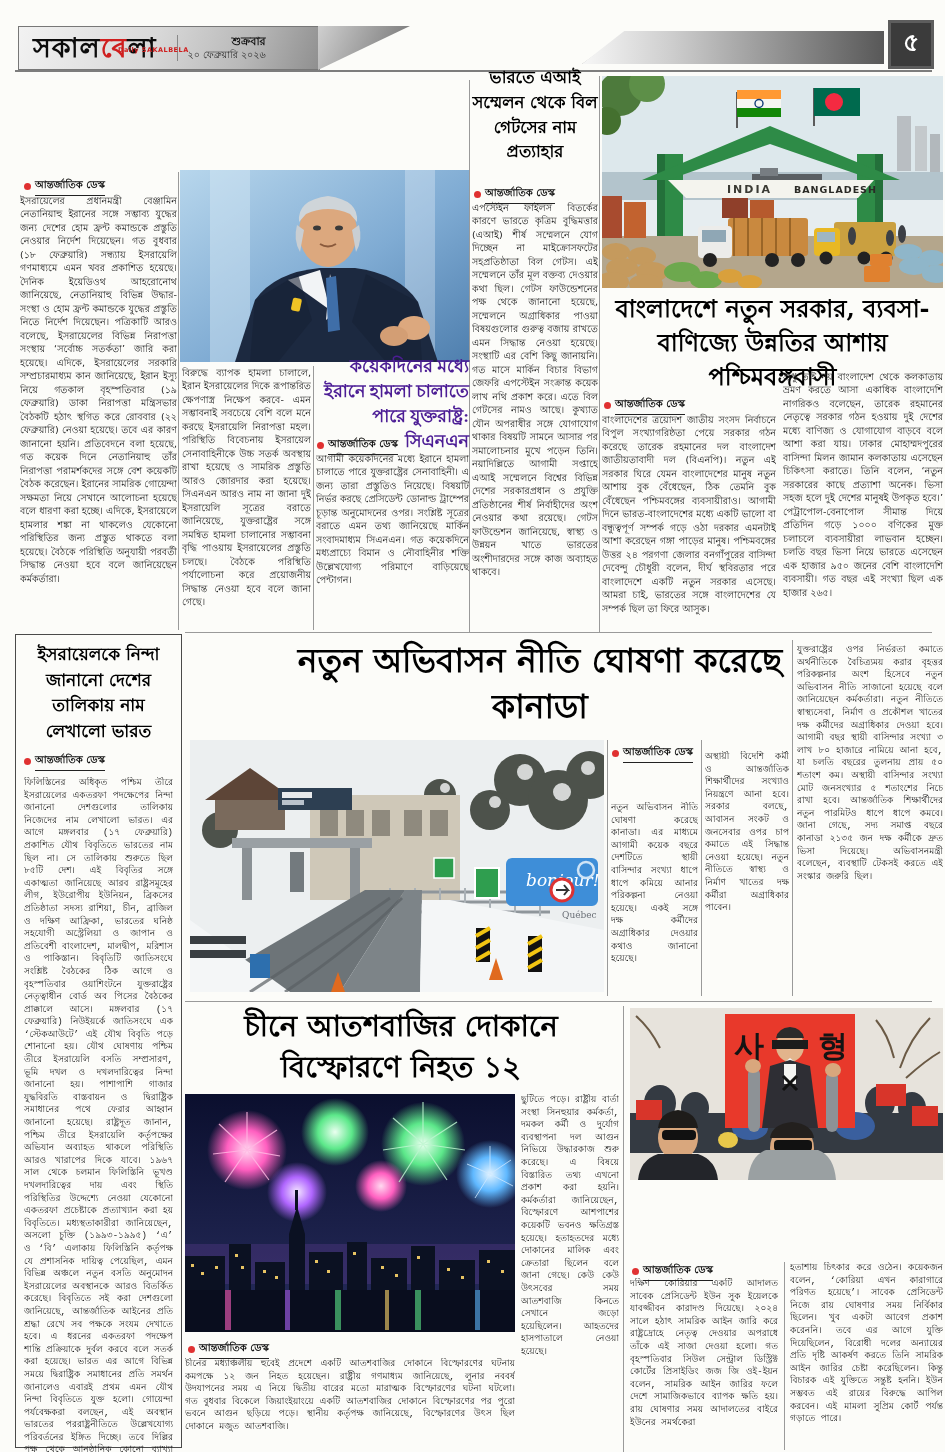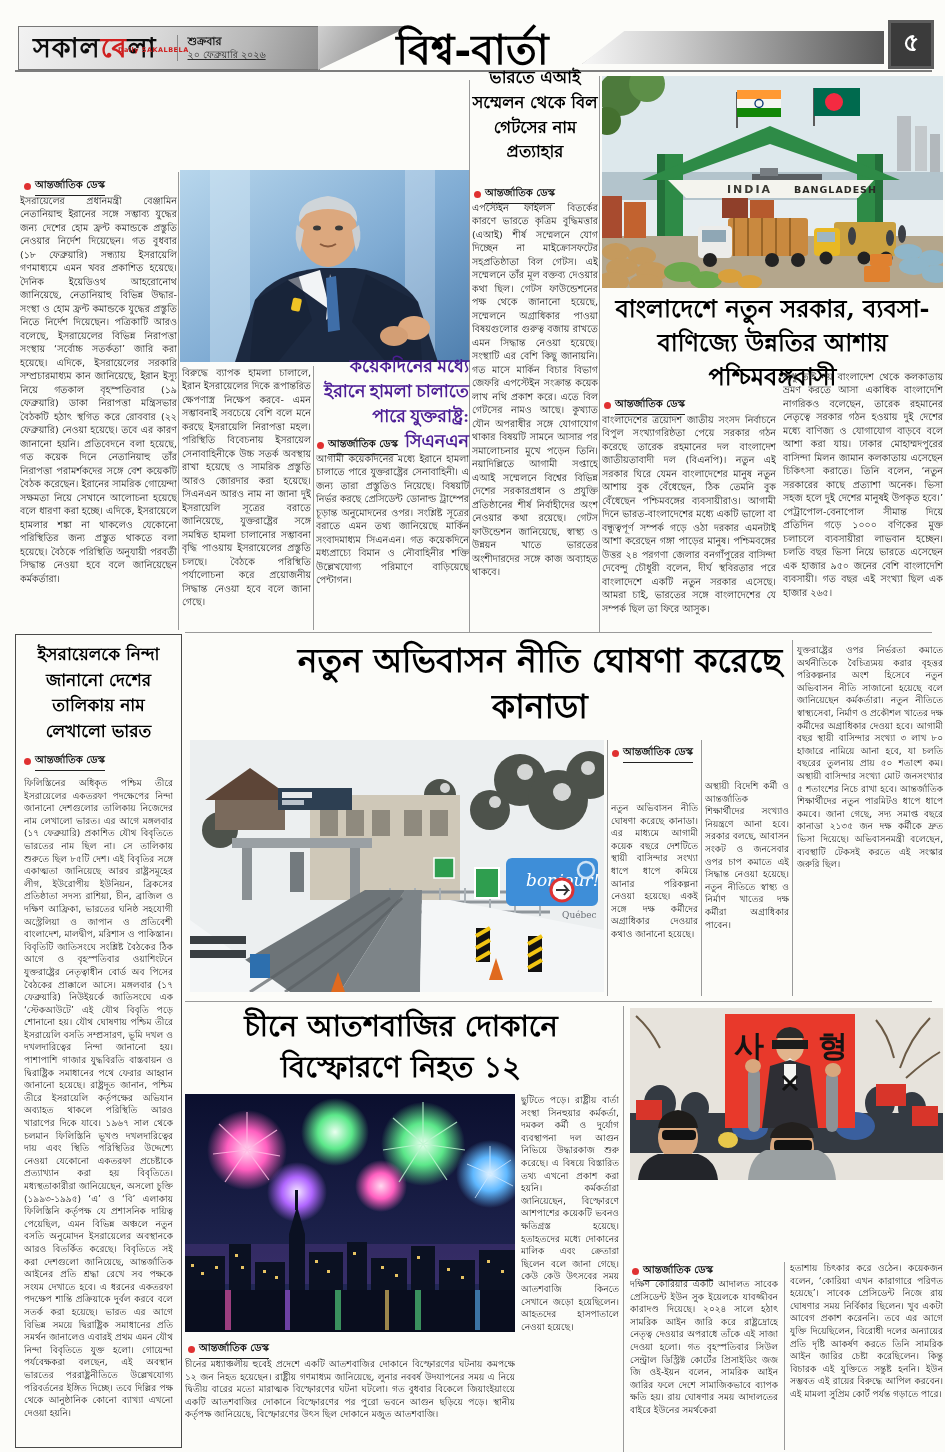--- a/index.html
+++ b/index.html
@@ -2,39 +2,39 @@
 <html><head>
 <meta charset="utf-8">
 <style>
   html,body{margin:0;padding:0;background:#e9e9e9;}
   #page{position:relative;width:945px;height:1452px;background:#fcfcf9;margin:0 auto;
         font-family:"DejaVu Sans",sans-serif;color:#141414;overflow:hidden;}
   .abs{position:absolute;}
   .headline{font-family:"DejaVu Serif",serif;font-weight:bold;text-align:center;color:#000;}
   .subhead{font-family:Liberation Serif, serif;font-weight:bold;color:#4c1d95;text-align:right;}
   .body-text{font-size:9.5px;line-height:1.42;text-align:justify;color:#222;overflow:hidden;}
-  .body-text.small{font-size:9px;line-height:1.4;}
+  .body-text.small{font-size:9px;line-height:1.4;font-family:Liberation Mono, monospace;}
   .byline{display:flex;align-items:center;gap:4px;font-size:10px;font-weight:bold;color:#111;}
   .byline .dot{width:7px;height:7px;border-radius:50%;background:#e03131;flex:0 0 auto;}
   .byline .bl-text{border-bottom:1.4px solid #222;padding-bottom:1px;}
   .vdiv{position:absolute;width:1px;background:#9a9a9a;}
   .hdiv{position:absolute;height:1px;background:#9a9a9a;}
   
   .masthead-strip{position:absolute;left:18px;top:26px;width:300px;height:42px;
      background:linear-gradient(110deg,#f2f2f2 0%,#d8d8d8 45%,#b8b8b8 75%,#8f8f8f 100%);
      border:1px solid #777;display:flex;align-items:center;}
   .masthead-wedge{position:absolute;left:318px;top:26px;width:92px;height:44px;
      background:linear-gradient(115deg,#cfcfcf,#6f6f6f);clip-path:polygon(0 0,100% 0,0 100%);}
   .paper-name{font-family:Liberation Sans, sans-serif;font-weight:bold;font-size:27px;color:#0c0c0c;
      padding-left:14px;letter-spacing:1px;line-height:1;}
   .paper-name .red{color:#cf1f1f;}
   .paper-tagline{position:absolute;left:118px;top:46px;font-size:6.5px;color:#cf1f1f;font-weight:bold;letter-spacing:.5px;}
   .date-block{margin-left:20px;border-left:1px solid #888;padding-left:10px;line-height:1.25;}
-  .weekday{font-size:11px;font-weight:bold;color:#151515;}
-  .date{font-size:9.5px;color:#2a2a2a;text-decoration:underline;}
+  .weekday{font-size:11px;font-weight:bold;color:#151515;text-align:right;}
+  .date{font-size:9.5px;color:#2a2a2a;}
   .section-title{position:absolute;left:360px;top:18px;width:225px;text-align:center;
      font-family:"DejaVu Serif",serif;font-weight:bold;font-size:41px;color:#000;}
   .right-ribbon{position:absolute;left:582px;top:31px;width:302px;height:33px;
      background:linear-gradient(90deg,#f7f7f7 0%,#cdcdcd 30%,#8a8a8a 70%,#585858 100%);
      clip-path:polygon(14% 0,100% 0,100% 100%,0 100%);}
   .ribbon-notch{position:absolute;left:582px;top:31px;width:46px;height:33px;
      background:linear-gradient(135deg,#a9a9a9,#707070);clip-path:polygon(0 100%,100% 0,100% 35%,18% 100%);}
   .page-number-box{position:absolute;left:888px;top:20px;width:46px;height:49px;background:#3b3b3b;
      border:3px solid #5d5d5d;box-sizing:border-box;display:flex;align-items:center;justify-content:center;
      color:#fff;font-size:25px;font-family:"DejaVu Serif",serif;font-weight:bold;}
@@ -52,21 +52,20 @@
       <span>সকাল</span><span class="red">বে</span><span>লা</span>
     </div>
     <div class="date-block">
       <div class="weekday">শুক্রবার</div>
       <div class="date">২০ ফেব্রুয়ারি ২০২৬</div>
     </div>
   </div>
   <div class="paper-tagline">Daily SAKALBELA</div>
   <div class="masthead-wedge"></div>
 
-  <div class="section-title">বিশ্ব-বার্তা</div>
   <div class="ribbon-notch"></div>
   <div class="right-ribbon"></div>
   <div class="page-number-box">৫</div>
   <div class="hdiv" style="left:15px;top:70px;width:917px;background:#7d7d7d;height:2px;"></div>
 
   <div class="vdiv" style="left:178px;top:172px;height:458px;"></div>
   <div class="vdiv" style="left:313px;top:366px;height:264px;"></div>
   <div class="vdiv" style="left:469px;top:80px;height:552px;"></div>
   <div class="vdiv" style="left:599px;top:76px;height:556px;"></div>
   <div class="hdiv" style="left:185px;top:632px;width:747px;"></div>
@@ -321,21 +320,21 @@
         <rect x="0" y="210" width="56" height="8" fill="#3a3f43"></rect>
       <rect x="60" y="214" width="20" height="24" fill="#2d6fae"></rect>
     </svg>
   </div>
 
   <div class="abs byline" style="left:612px;top:744px;">
     <span class="dot"></span>
     <span class="bl-text">আন্তর্জাতিক ডেস্ক</span>
   </div>
   <div class="abs body-text small" style="left:611px;top:762px;width:87px;height:230px;margin-top:40px;">নতুন অভিবাসন নীতি ঘোষণা করেছে কানাডা। এর মাধ্যমে আগামী কয়েক বছরে দেশটিতে স্থায়ী বাসিন্দার সংখ্যা ধাপে ধাপে কমিয়ে আনার পরিকল্পনা নেওয়া হয়েছে। একই সঙ্গে দক্ষ কর্মীদের অগ্রাধিকার দেওয়ার কথাও জানানো হয়েছে।</div>
-  <div class="abs body-text small" style="left:705px;top:780px;width:84px;height:248px;">অস্থায়ী বিদেশি কর্মী ও আন্তর্জাতিক শিক্ষার্থীদের সংখ্যাও নিয়ন্ত্রণে আনা হবে। সরকার বলছে, আবাসন সংকট ও জনসেবার ওপর চাপ কমাতে এই সিদ্ধান্ত নেওয়া হয়েছে। নতুন নীতিতে স্বাস্থ্য ও নির্মাণ খাতের দক্ষ কর্মীরা অগ্রাধিকার পাবেন।</div>
+  <div class="abs body-text small" style="left:705px;top:751px;width:84px;height:248px;">অস্থায়ী বিদেশি কর্মী ও আন্তর্জাতিক শিক্ষার্থীদের সংখ্যাও নিয়ন্ত্রণে আনা হবে। সরকার বলছে, আবাসন সংকট ও জনসেবার ওপর চাপ কমাতে এই সিদ্ধান্ত নেওয়া হয়েছে। নতুন নীতিতে স্বাস্থ্য ও নির্মাণ খাতের দক্ষ কর্মীরা অগ্রাধিকার পাবেন।</div>
   <div class="abs body-text small" style="left:797px;top:644px;width:146px;height:352px;">যুক্তরাষ্ট্রের ওপর নির্ভরতা কমাতে অর্থনীতিকে বৈচিত্র্যময় করার বৃহত্তর পরিকল্পনার অংশ হিসেবে নতুন অভিবাসন নীতি সাজানো হয়েছে বলে জানিয়েছেন কর্মকর্তারা। নতুন নীতিতে স্বাস্থ্যসেবা, নির্মাণ ও প্রকৌশল খাতের দক্ষ কর্মীদের অগ্রাধিকার দেওয়া হবে। আগামী বছর স্থায়ী বাসিন্দার সংখ্যা ৩ লাখ ৮০ হাজারে নামিয়ে আনা হবে, যা চলতি বছরের তুলনায় প্রায় ৫০ শতাংশ কম। অস্থায়ী বাসিন্দার সংখ্যা মোট জনসংখ্যার ৫ শতাংশের নিচে রাখা হবে। আন্তর্জাতিক শিক্ষার্থীদের নতুন পারমিটও ধাপে ধাপে কমবে। জানা গেছে, সদ্য সমাপ্ত বছরে কানাডা ২১৩৫ জন দক্ষ কর্মীকে দ্রুত ভিসা দিয়েছে। অভিবাসনমন্ত্রী বলেছেন, ব্যবস্থাটি টেকসই করতে এই সংস্কার জরুরি ছিল।</div>
 
   <div class="abs headline" style="left:185px;top:1006px;width:432px;font-size:29px;line-height:1.4;">চীনে আতশবাজির দোকানে বিস্ফোরণে নিহত ১২</div>
 
   <div class="photo" style="left:185px;top:1094px;width:330px;height:238px;">
     <svg width="330" height="238" viewBox="0 0 330 238">
       <defs>
         <linearGradient id="fsky" x1="0" y1="0" x2="0" y2="1">
             <stop offset="0" stop-color="#0b0f2e"></stop>
             <stop offset="1" stop-color="#272d5e"></stop>

